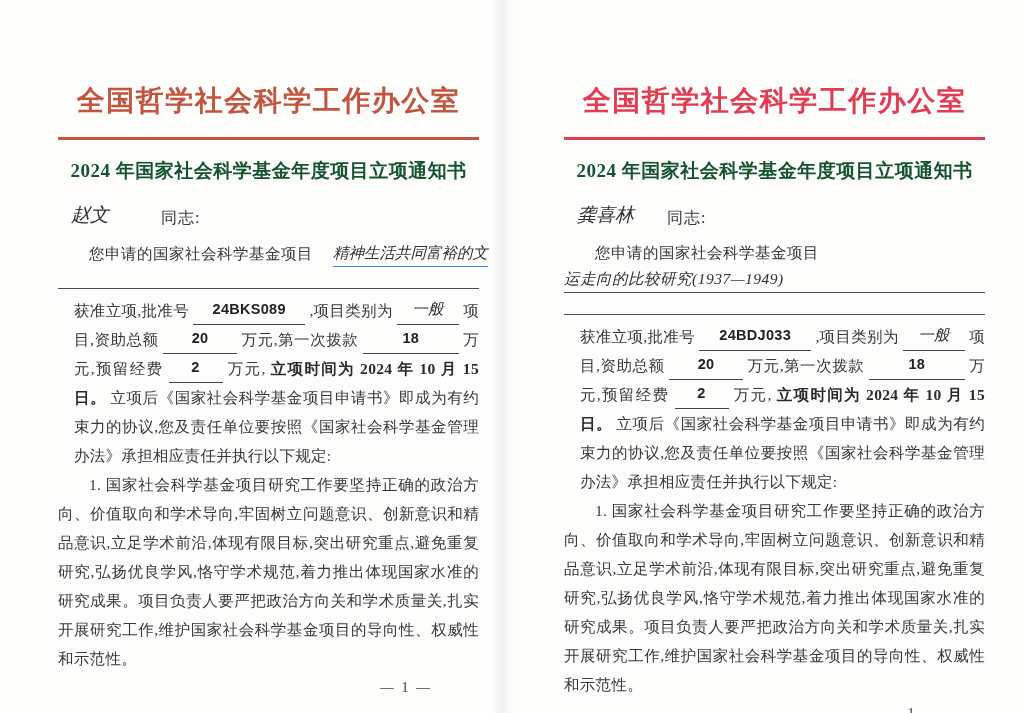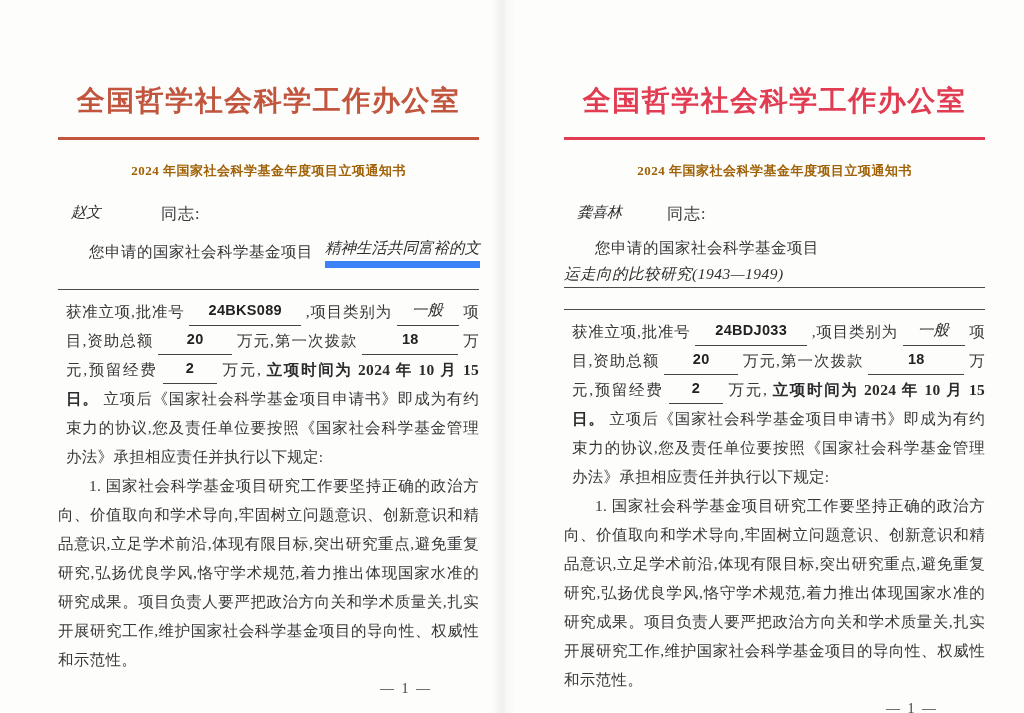--- a/index.html
+++ b/index.html
@@ -33,65 +33,65 @@
     white-space: nowrap;
   }
   .red-rule {
     margin-top: 19px;
     height: 0;
     border-top: 3px solid #c0503c;
   }
   .doc-title {
     margin-top: 19px;
     text-align: center;
-    font-size: 13px; line-height: 24px;
+    font-size: 19px; line-height: 24px;
     font-weight: bold;
-    color: #a16207;
+    color: #14532d;
     letter-spacing: 0.5px;
     white-space: nowrap;
   }
 
   .salutation {
     margin-top: 21px;
     padding-left: 13px;
     display: flex; align-items: baseline;
     font-size: 16px;
   }
   .salutation .name {
     min-width: 58px;
-    font-size: 15px;
+    font-size: 19px;
     transform: translateY(-2px);
   }
   .salutation .suffix { margin-left: 32px; letter-spacing: 1px; }
 
   .hand {
     font-style: italic;
     color: #2f2f2f;
   }
 
   .apply { margin-top: 9px; font-size: 15.5px; }
   .apply-line1 { display: flex; align-items: center; line-height: 27px; }
   .apply-prefix { white-space: nowrap; padding-left: 31px; letter-spacing: 0.5px; }
   .apply-fill1 {
-    flex: 1; margin-left: 12px;
-    border-bottom: 7px solid #3b82f6;
+    flex: 1; margin-left: 20px;
+    border-bottom: 1px solid #3b82f6;
     white-space: nowrap;
   }
   .apply-line2 {
     line-height: 26px;
     border-bottom: 1px solid #4b4b4b;
     letter-spacing: 0.5px;
   }
   .apply-line3 {
     height: 21px;
     border-bottom: 1px solid #4b4b4b;
   }
 
   .grant {
-    margin: 7px 0 0 8px;
+    margin: 7px 0 0 16px;
     font-size: 15.5px; line-height: 29px;
     text-align: justify;
     letter-spacing: 0.3px;
   }
   .blank {
     display: inline-block;
     border-bottom: 1px solid #444;
     text-align: center;
     line-height: 20px;
     vertical-align: bottom;
@@ -178,21 +178,21 @@
 
     <div class="salutation">
       <span class="name hand">龚喜林</span>
       <span class="suffix">同志:</span>
     </div>
 
     <div class="apply">
       <div class="apply-line1">
         <span class="apply-prefix">您申请的国家社会科学基金项目</span>
       </div>
-      <div class="apply-line2 hand">运走向的比较研究(1943—1949)</div>
+      <div class="apply-line2 hand">运走向的比较研究(1937—1949)</div>
       <div class="apply-line3"></div>
     </div>
 
     <p class="grant">
       <span>获准立项,批准号</span>
       <span class="blank w-approval fill">24BDJ033</span>
       <span>,项目类别为</span>
       <span class="blank w-category hand">一般</span>
       <span>项目,资助总额</span>
       <span class="blank w-total fill">20</span>

